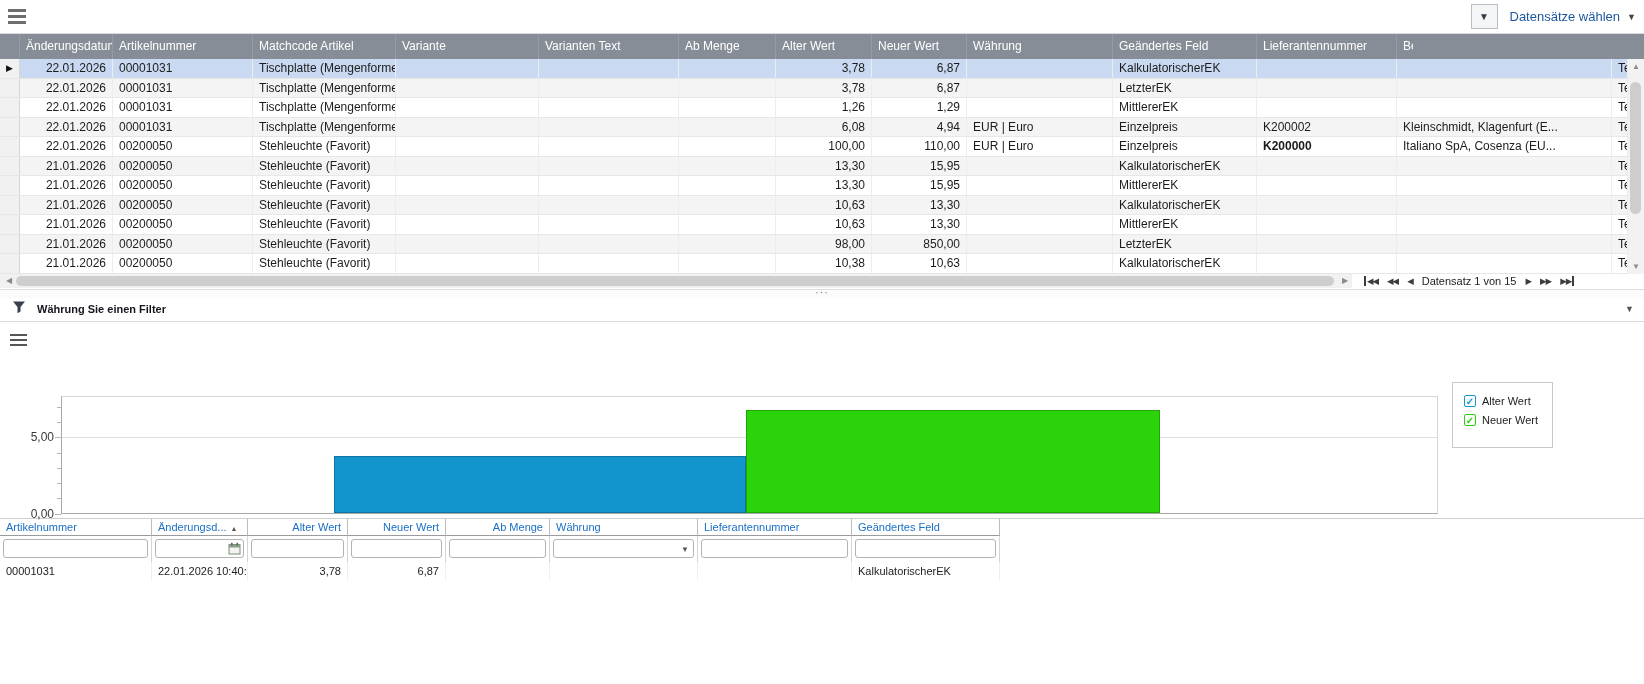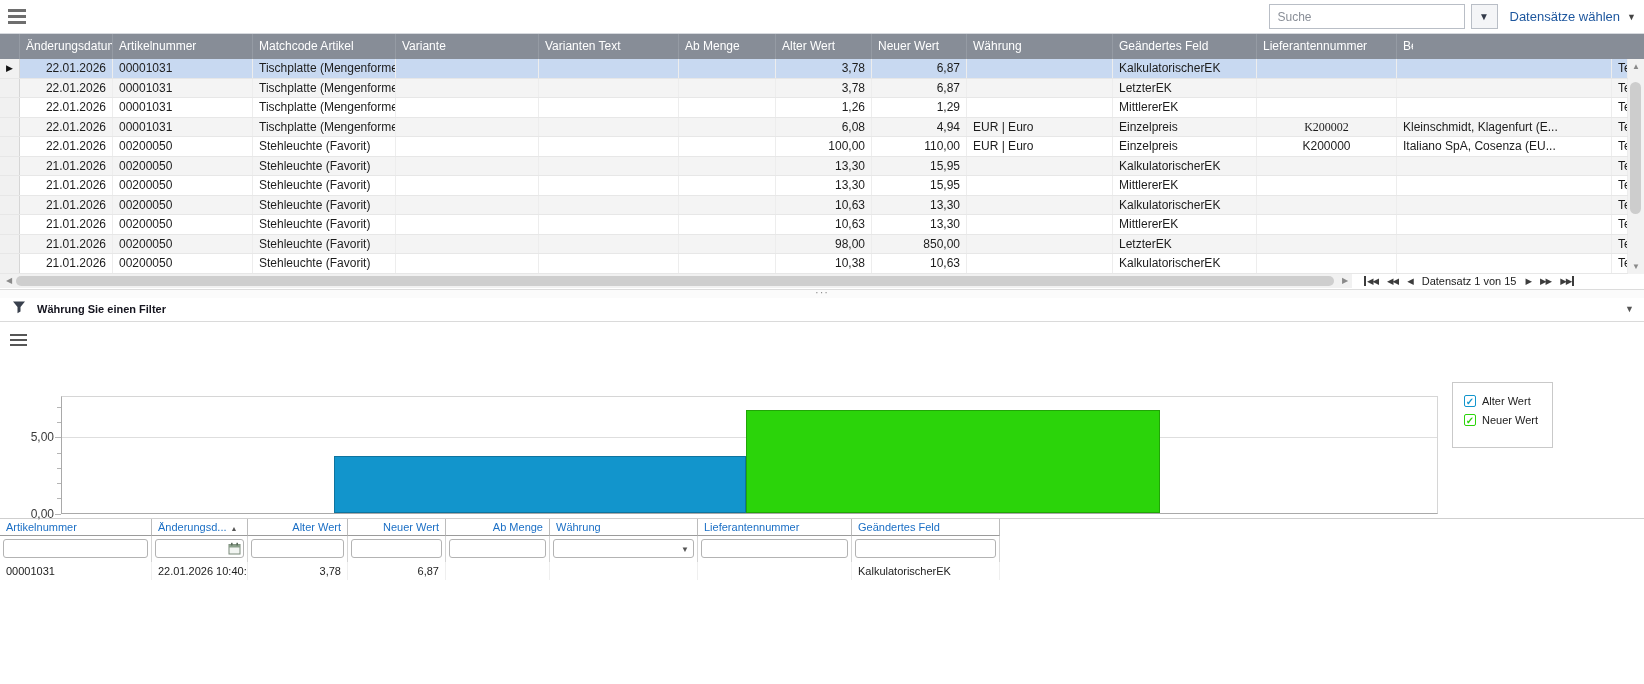--- a/index.html
+++ b/index.html
@@ -126,21 +126,20 @@
 <div class="screen">
 
 
   <div class="toolbar">
     <span class="burger">
         <i></i>
         <i></i>
         <i></i>
       </span>
     <span class="tspacer"></span>
-    <input class="search" type="text" placeholder="Suche" style="">
     <span class="filterbtn">▼</span>
     <span class="records">
       <span>Datensätze wählen</span>
       <span class="caret">▼</span>
     </span>
   </div>
 
   <div class="grid">
     <div class="ghead" id="ghead">
         <div class="gh" style="width: 20px;"></div>
@@ -211,37 +210,37 @@
           <div class="gc" style="width: 93px; text-align: right;">22.01.2026</div>
           <div class="gc" style="width: 140px; text-align: left;">00001031</div>
           <div class="gc" style="width: 143px; text-align: left;">Tischplatte (Mengenformel)</div>
           <div class="gc" style="width: 143px; text-align: left;"></div>
           <div class="gc" style="width: 140px; text-align: left;"></div>
           <div class="gc" style="width: 97px; text-align: right;"></div>
           <div class="gc" style="width: 96px; text-align: right;">6,08</div>
           <div class="gc" style="width: 95px; text-align: right;">4,94</div>
           <div class="gc" style="width: 146px; text-align: left;">EUR | Euro</div>
           <div class="gc" style="width: 144px; text-align: left;">Einzelpreis</div>
-          <div class="gc" style="width: 140px; text-align: center; font-family: Liberation Serif, serif;">K200002</div>
+          <div class="gc" style="width: 140px; text-align: left;">K200002</div>
           <div class="gc" style="width: 215px; text-align: left;">Kleinschmidt, Klagenfurt (E...</div>
           <div class="gc" style="width: 16px; text-align: left;">Te</div>
         </div>
         <div class="grow">
           <div class="gc sel0" style="width: 20px;"></div>
           <div class="gc" style="width: 93px; text-align: right;">22.01.2026</div>
           <div class="gc" style="width: 140px; text-align: left;">00200050</div>
           <div class="gc" style="width: 143px; text-align: left;">Stehleuchte (Favorit)</div>
           <div class="gc" style="width: 143px; text-align: left;"></div>
           <div class="gc" style="width: 140px; text-align: left;"></div>
           <div class="gc" style="width: 97px; text-align: right;"></div>
           <div class="gc" style="width: 96px; text-align: right;">100,00</div>
           <div class="gc" style="width: 95px; text-align: right;">110,00</div>
           <div class="gc" style="width: 146px; text-align: left;">EUR | Euro</div>
           <div class="gc" style="width: 144px; text-align: left;">Einzelpreis</div>
-          <div class="gc" style="width: 140px; text-align: center;">K200000</div>
+          <div class="gc" style="width: 140px; text-align: left; font-weight: bold;">K200000</div>
           <div class="gc" style="width: 215px; text-align: left;">Italiano SpA, Cosenza (EU...</div>
           <div class="gc" style="width: 16px; text-align: left;">Te</div>
         </div>
         <div class="grow alt">
           <div class="gc sel0" style="width: 20px;"></div>
           <div class="gc" style="width: 93px; text-align: right;">21.01.2026</div>
           <div class="gc" style="width: 140px; text-align: left;">00200050</div>
           <div class="gc" style="width: 143px; text-align: left;">Stehleuchte (Favorit)</div>
           <div class="gc" style="width: 143px; text-align: left;"></div>
           <div class="gc" style="width: 140px; text-align: left;"></div>

